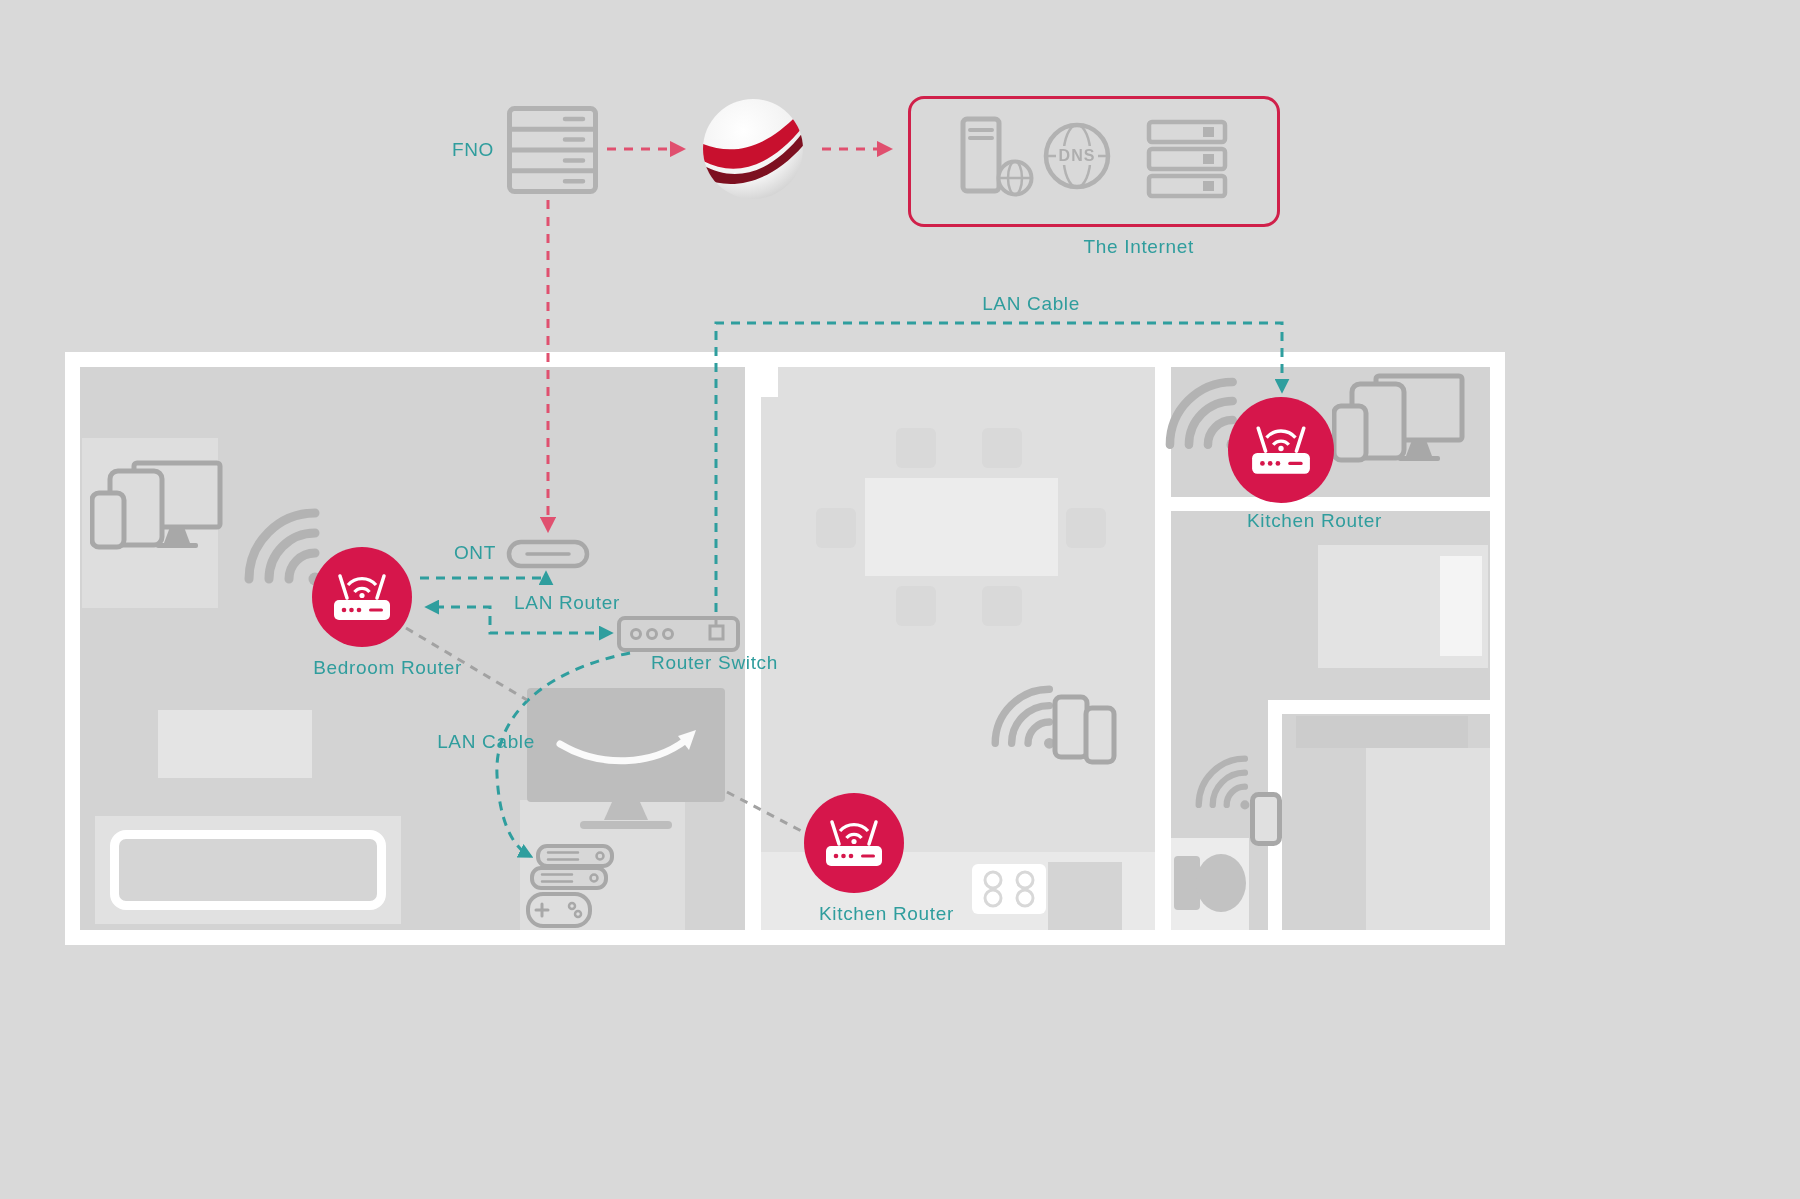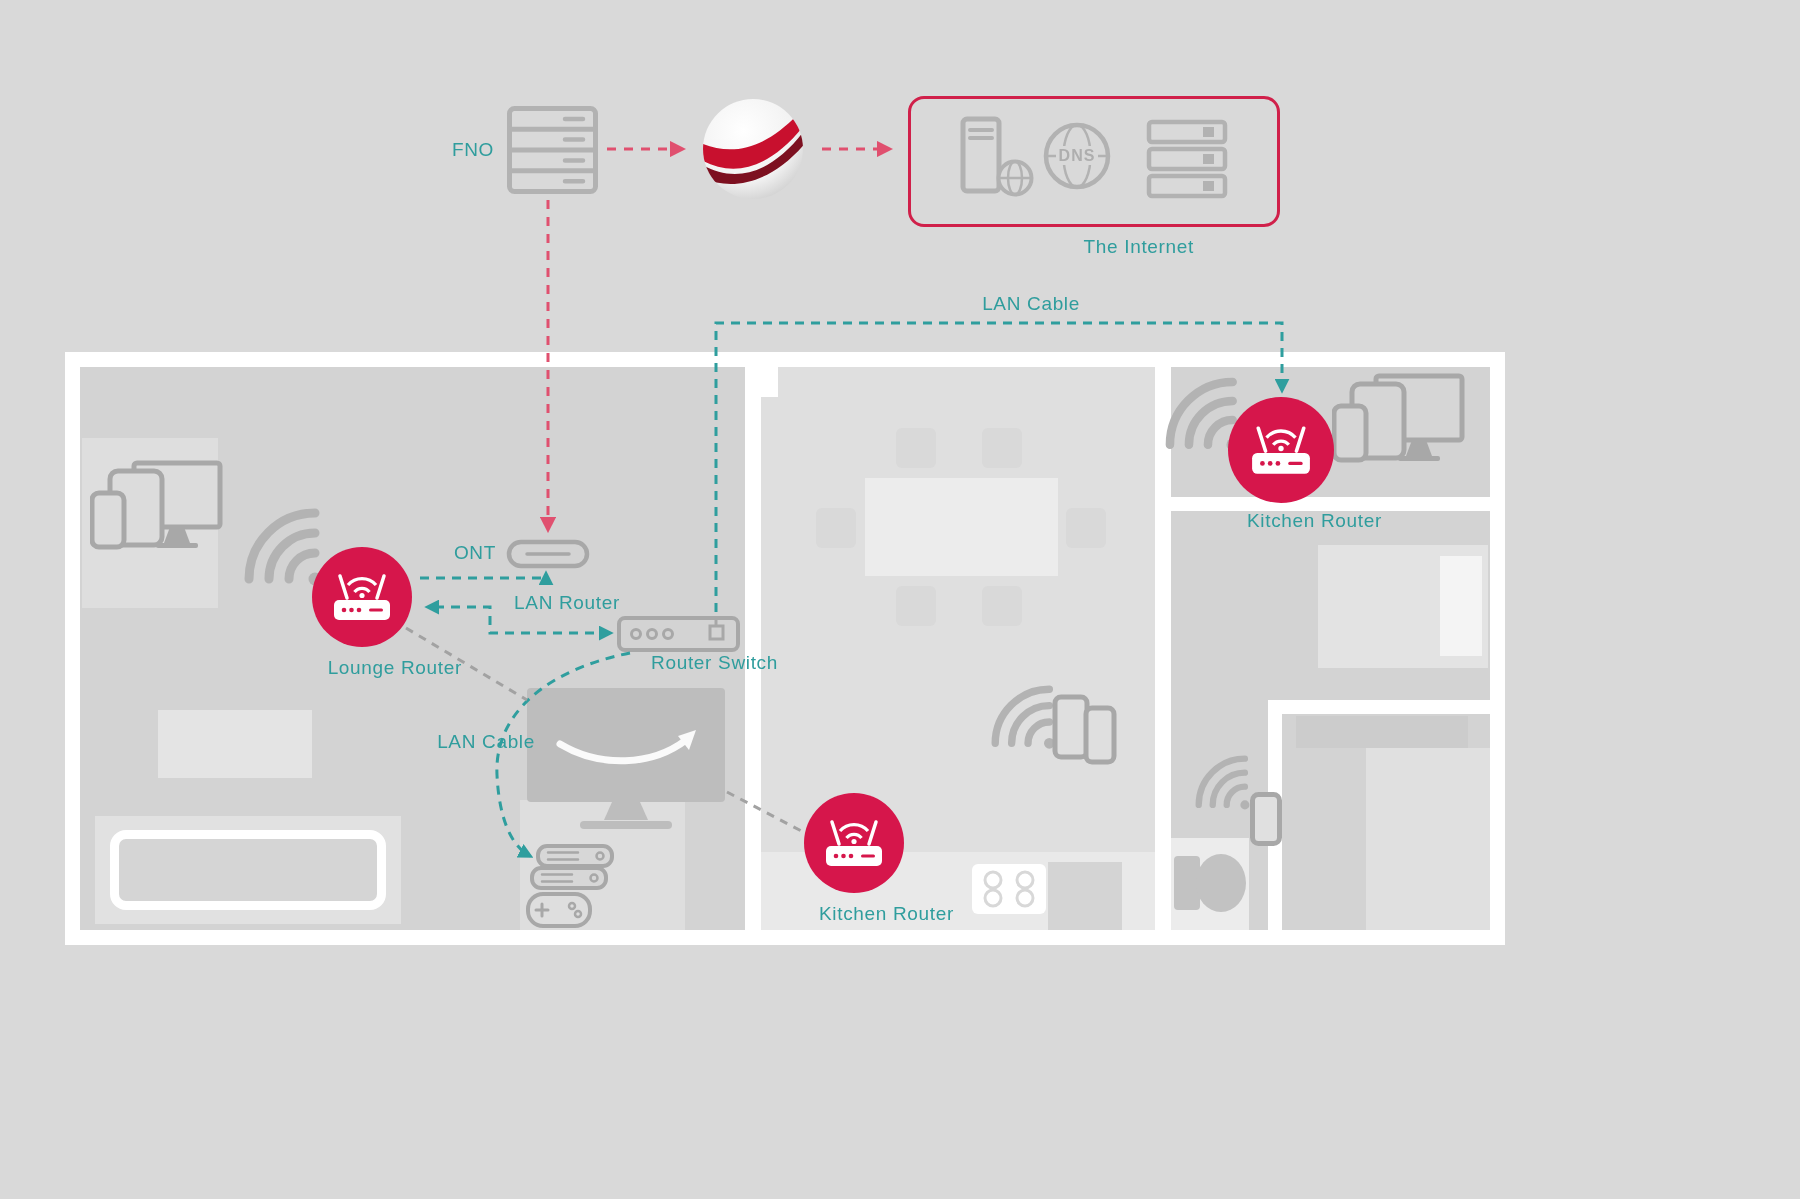--- a/index.html
+++ b/index.html
@@ -301,19 +301,19 @@
       <circle cx="28" cy="40" r="2.3" fill="#d6164b"></circle>
       <rect x="38" y="38.5" width="14" height="3" rx="1.5" fill="#d6164b"></rect>
     </svg>
   </div>
 
   <div class="lbl right" style="left:408px;top:139px;width:86px">FNO</div>
   <div class="lbl" style="left:994px;top:236px;width:200px">The Internet</div>
   <div class="lbl" style="left:920px;top:293px;width:160px">LAN Cable</div>
   <div class="lbl right" style="left:418px;top:542px;width:78px">ONT</div>
   <div class="lbl" style="left:465px;top:592px;width:155px">LAN Router</div>
-  <div class="lbl" style="left:262px;top:657px;width:200px">Lounge Router</div>
+  <div class="lbl" style="left:262px;top:657px;width:200px">Bedroom Router</div>
   <div class="lbl" style="left:578px;top:652px;width:200px">Router Switch</div>
   <div class="lbl" style="left:375px;top:731px;width:160px">LAN Cable</div>
   <div class="lbl" style="left:754px;top:903px;width:200px">Kitchen Router</div>
   <div class="lbl" style="left:1182px;top:510px;width:200px">Kitchen Router</div>
 
 </div>
 
 </body></html>

